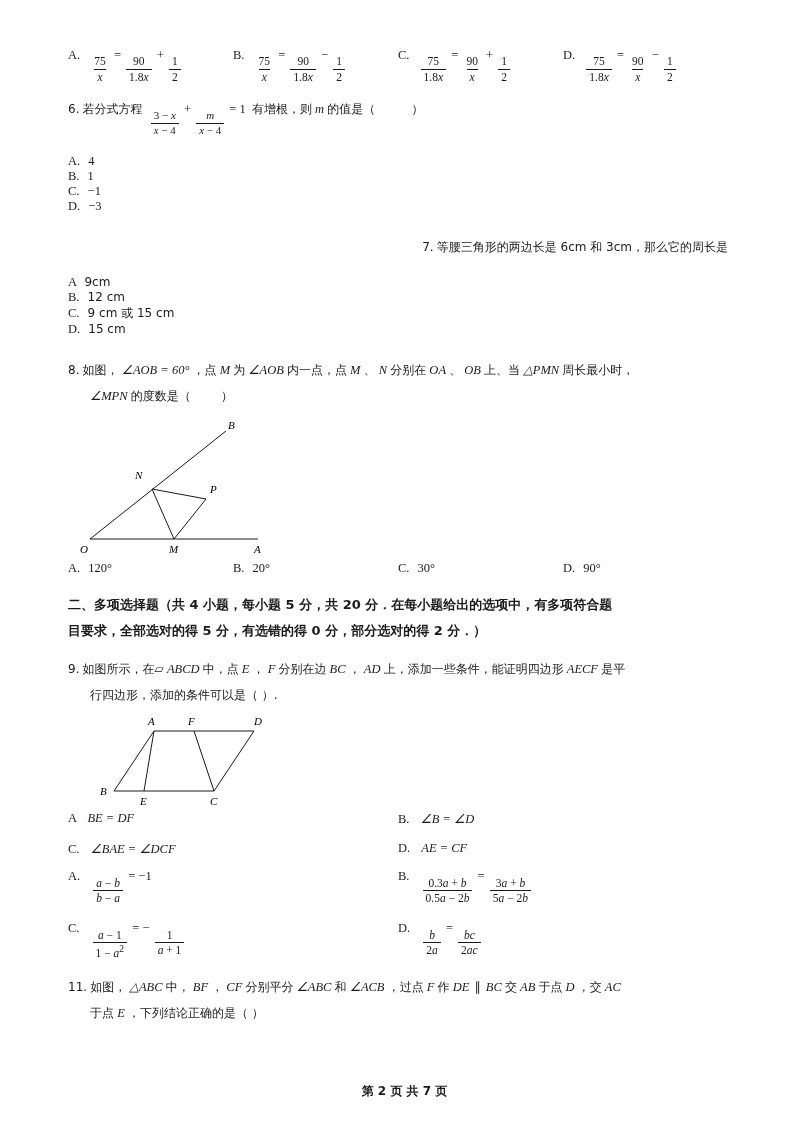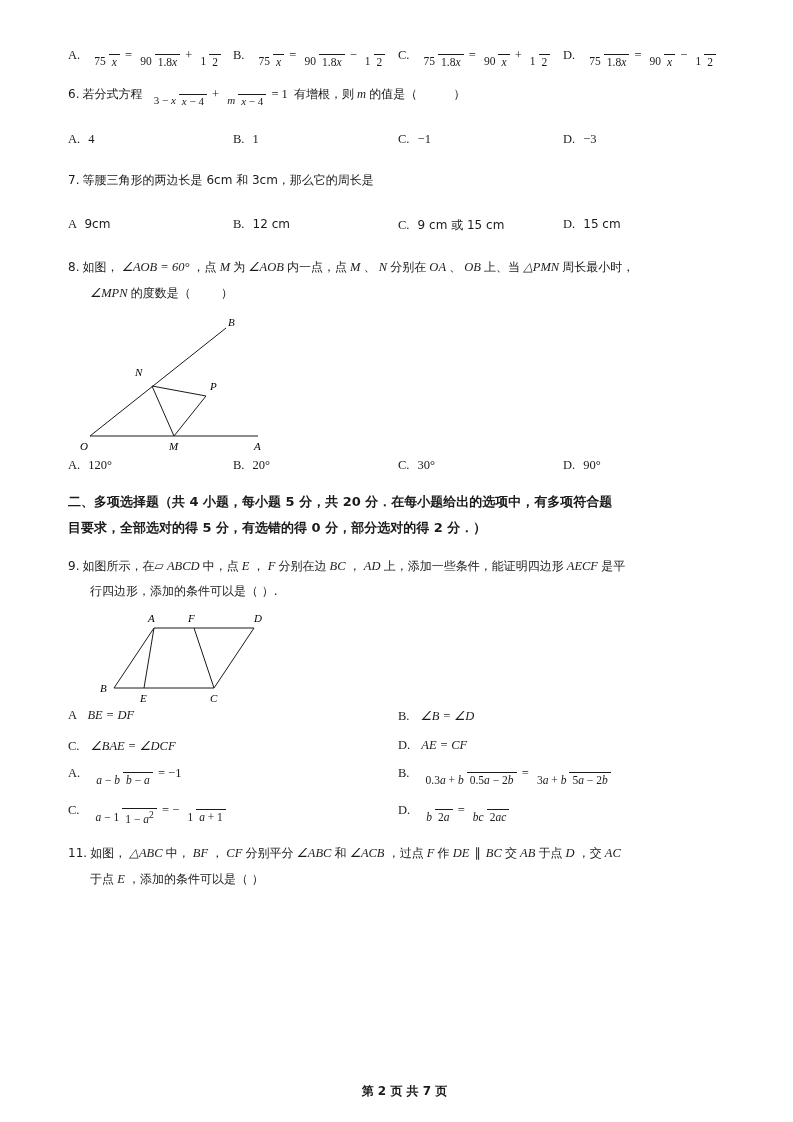--- a/index.html
+++ b/index.html
@@ -24,21 +24,21 @@
   }
   .q-line{font-size:12.5px;line-height:1.9;margin-top:10px;}
   .opts{display:flex;margin-top:6px;}
   .opt{font-size:12.5px;}
   .opt-4 > .opt{width:25%;}
   .opt-2 > .opt{width:50%;}
   .lbl{font-style:normal;}
   i, .it{font-style:italic;font-family:"Liberation Serif",serif;}
   .frac{
     display:inline-flex;
-    flex-direction:row;
+    flex-direction:column;
     align-items:center;
     vertical-align:-0.55em;
     margin:0 2px;
     font-size:11px;
     line-height:1.25;
   }
   .frac .num{padding:0 3px;}
   .frac .den{padding:0 3px;border-top:1px solid #1a1a1a;}
   .opt .frac{font-size:11.5px;}
   .cjk{font-family:"DejaVu Sans", sans-serif;font-size:12px;}
@@ -51,21 +51,21 @@
   .footer{
     position:absolute;
     left:16px;right:0;bottom:22px;
     text-align:center;
     font-family:"DejaVu Sans", sans-serif;
     font-size:12px;
     font-weight:bold;
   }
   .footer .pg{font-weight:bold;}
   .indent{margin-left:22px;}
-  .opt-row{margin-top:24px;}
+  .opt-row{margin-top:16px;flex-direction:column;}
   .fig-wrap{margin-left:10px;}
 </style>
 </head>
 <body>
 
 <div class="page">
   <div class="content">
 
     <div class="opts opt-4" style="margin-top:8px;">
       <div class="opt">
@@ -179,21 +179,21 @@
       <div class="opt">
         <span>C.</span>
         <span style="margin-left:5px;">−1</span>
       </div>
       <div class="opt">
         <span>D.</span>
         <span style="margin-left:5px;">−3</span>
       </div>
     </div>
 
-    <div class="q-line" style="margin-top:22px;">
+    <div class="q-line" style="margin-top:22px;text-align:right;">
       <span class="cjk">7.</span>
       <span class="cjk">等腰三角形的两边长是 6cm 和 3cm，那么它的周长是</span>
     </div>
     <div class="opts opt-4 opt-row">
       <div class="opt">
         <span>A</span>
         <span style="margin-left:5px;" class="cjk">9cm</span>
       </div>
       <div class="opt">
         <span>B.</span>
@@ -408,21 +408,21 @@
       <span class="cjk">交</span>
       <span class="it">AB</span>
       <span class="cjk">于点</span>
       <span class="it">D</span>
       <span class="cjk">，交</span>
       <span class="it">AC</span>
     </div>
     <div class="q-line indent" style="margin-top:2px;">
       <span class="cjk">于点</span>
       <span class="it">E</span>
-      <span class="cjk">，添加的条件可以是（        ）</span>
+      <span class="cjk">，下列结论正确的是（        ）</span>
     </div>
 
   </div>
 
   <div class="footer">
     <span>第</span>
     <span class="pg">2</span>
     <span>页 共</span>
     <span class="pg">7</span>
     <span>页</span>

